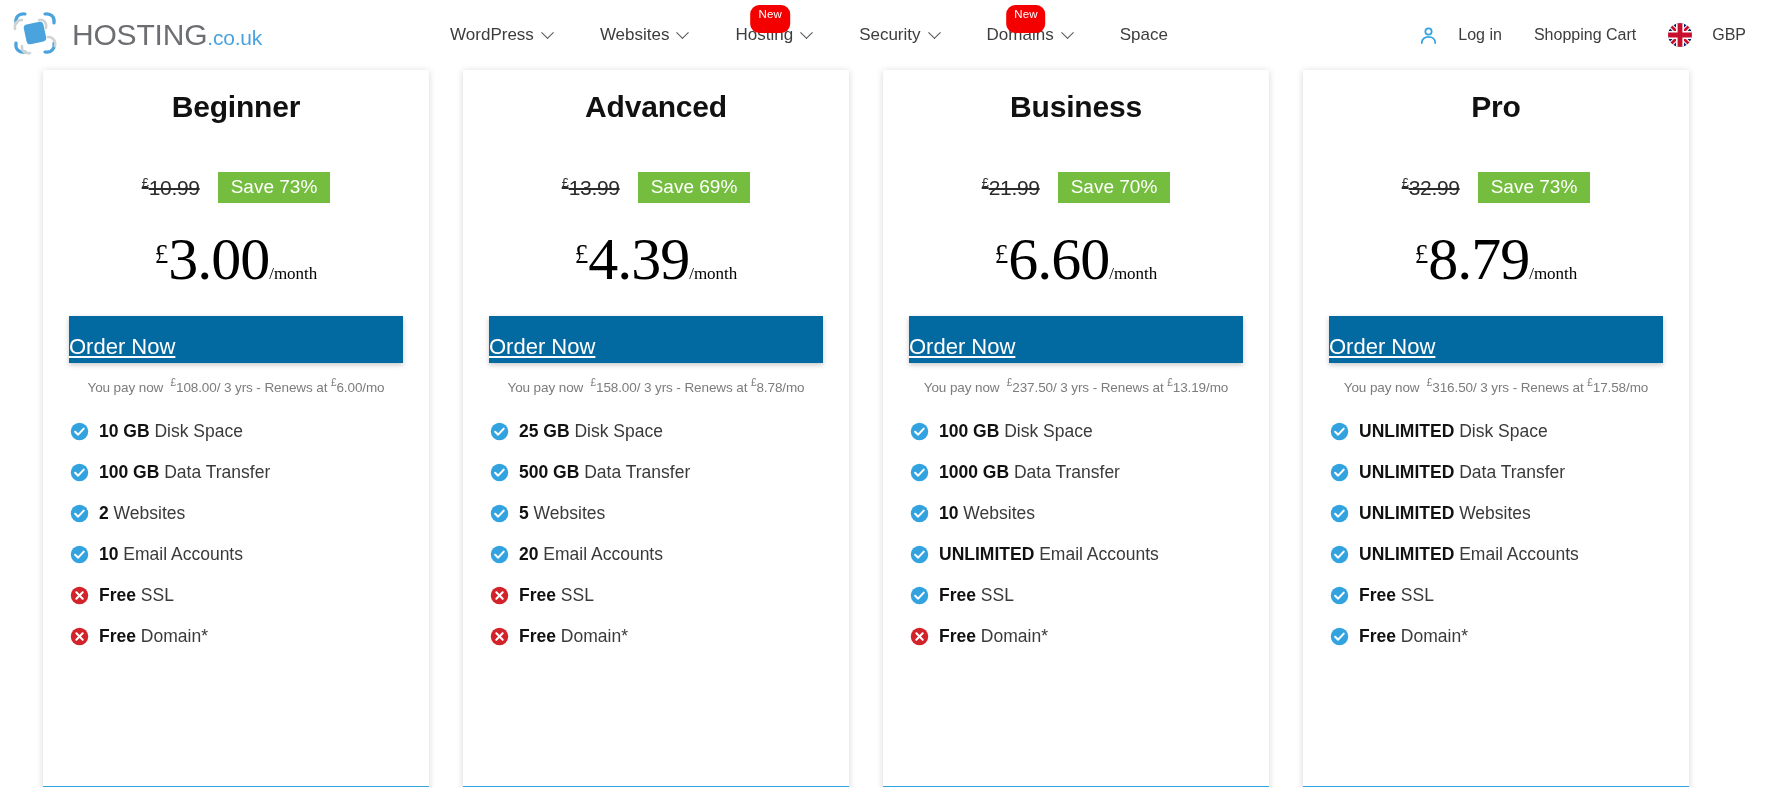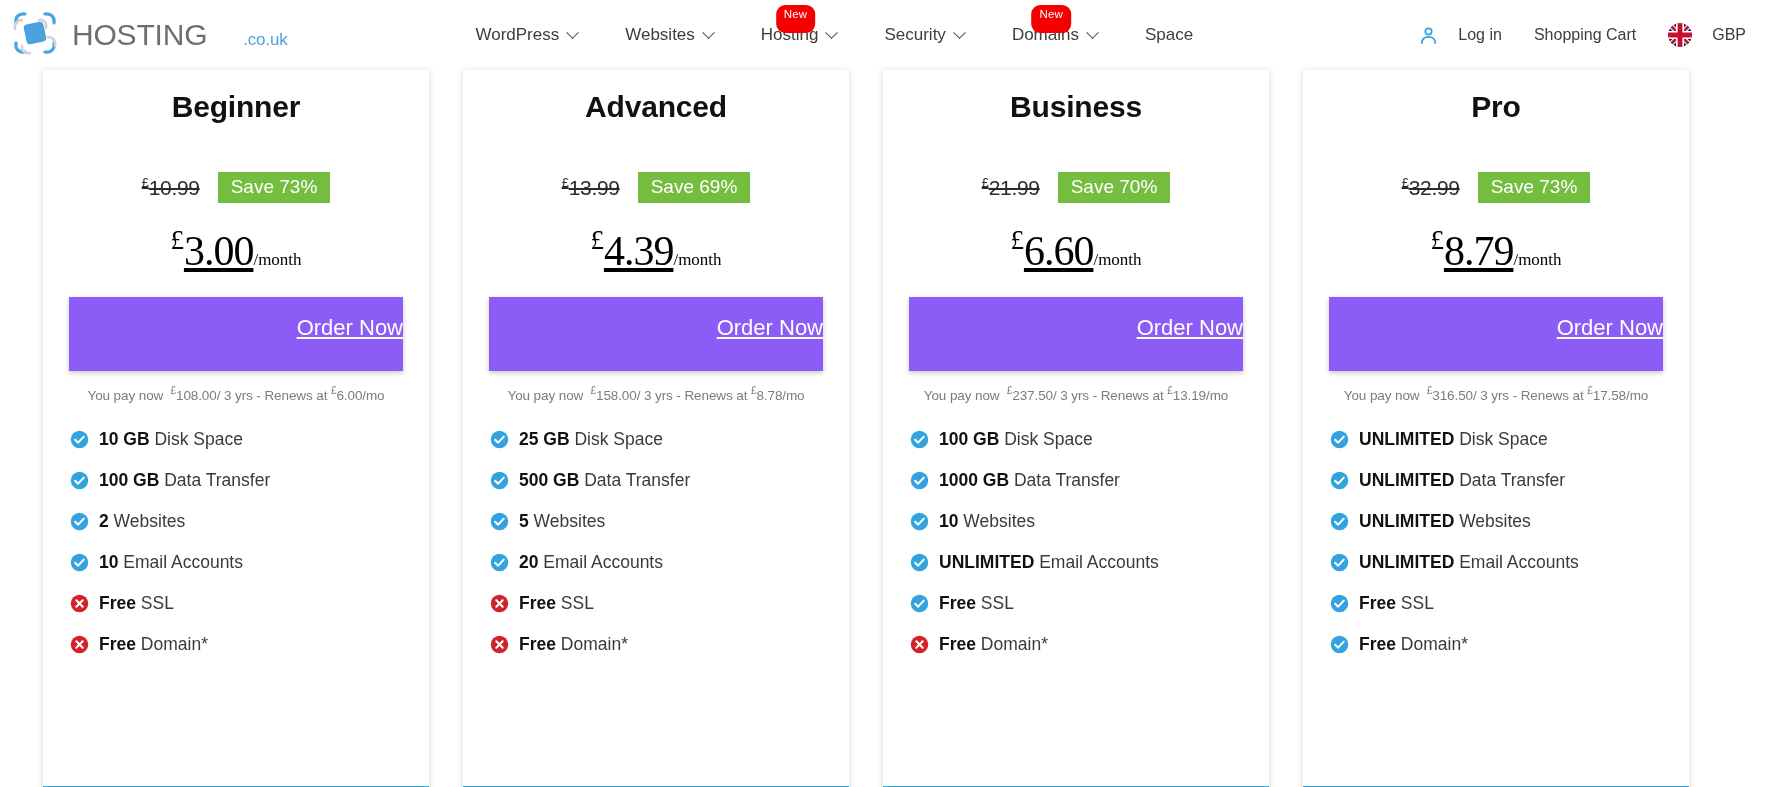--- a/index.html
+++ b/index.html
@@ -29,21 +29,21 @@
   }
   .logo-mark { width: 54px; height: 54px; flex: 0 0 54px; }
   .logo-text {
     font-size: 30px;
     letter-spacing: -0.2px;
     color: #6d6e71;
     font-weight: 400;
     white-space: nowrap;
   }
   .logo-text .dot { color: #4aa3dc; }
-  .logo-text .small { font-size: 17px; margin-left: 36px; }
+  .logo-text .small { font-size: 21px; }
 
   .nav {
     display: flex;
     align-items: center;
     margin-left: 164px;
     gap: 0px;
   }
   .nav-item {
     position: relative;
     display: flex;
@@ -154,31 +154,31 @@
   }
 
   .main-price {
     text-align: center;
     margin-top: 22px;
     font-family: "Liberation Serif", serif;
     color: #000;
     white-space: nowrap;
   }
   .main-price .cur { font-size: 27px; vertical-align: 16px; }
-  .main-price .amt { font-size: 42px; letter-spacing: -1px; text-decoration: underline; }
+  .main-price .amt { font-size: 60px; letter-spacing: -1px; }
   .main-price .per { font-size: 17px; }
 
   .order-btn {
     display: block;
     margin: 22px 26px 0;
-    background: #8b5cf6;
+    background: #0369a1;
     color: #ffffff;
-    text-align: right;
+    text-align: left;
     font-size: 22px;
-    padding: 18px 0 30px;
+    padding: 18px 0 3px;
     text-decoration: underline;
     cursor: pointer;
     box-shadow: 0 2px 5px rgba(0,0,0,0.22);
     font-weight: 400;
   }
 
   .pay-note {
     text-align: center;
     font-size: 13.5px;
     color: #7c7c7c;

